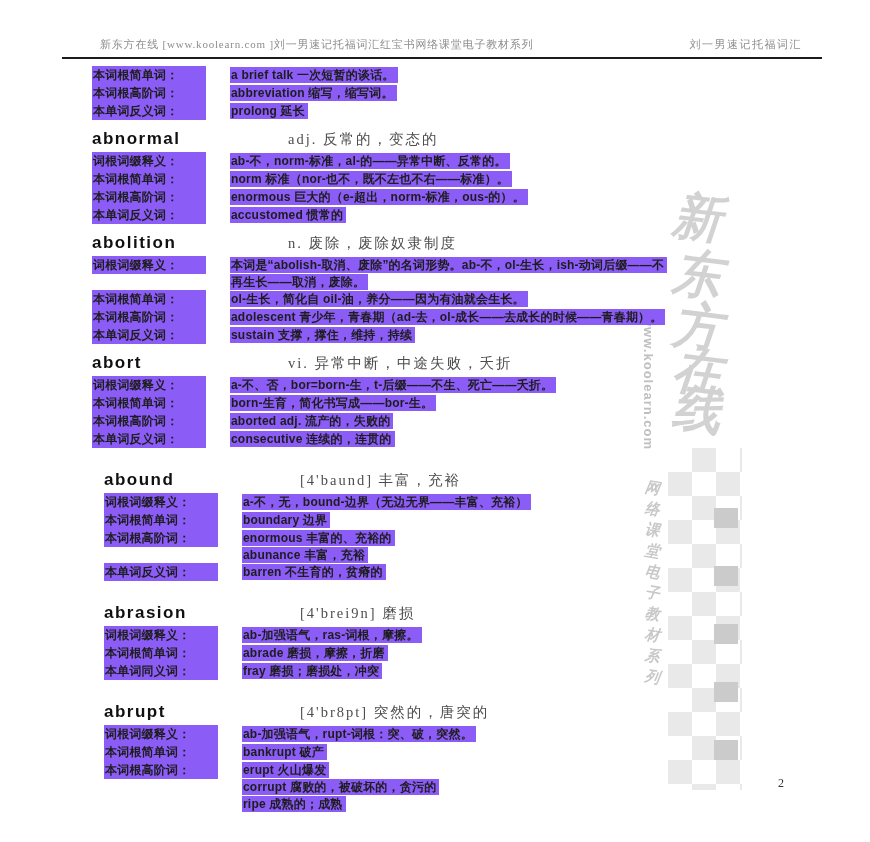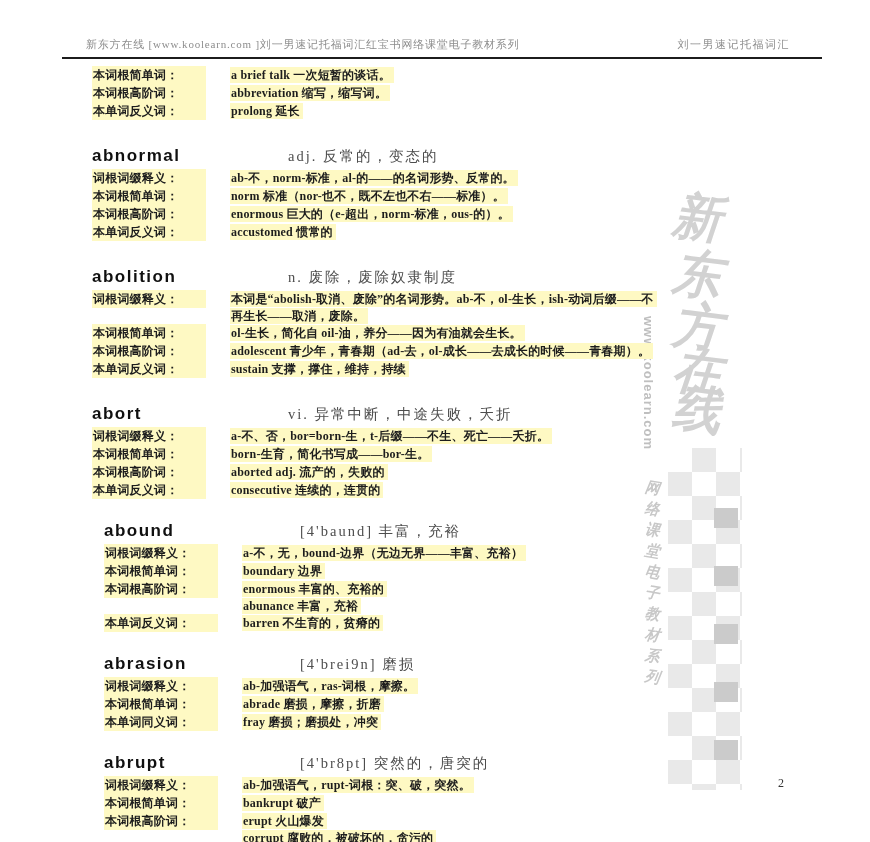--- a/index.html
+++ b/index.html
@@ -3,25 +3,25 @@
 <meta charset="utf-8">
 <style>
   html,body{margin:0;padding:0;}
   body{
     width:870px;height:842px;background:#ffffff;position:relative;overflow:hidden;
     font-family:"Liberation Sans",sans-serif;
   }
   .page{position:absolute;inset:0;}
   
   .hdr-left{
-    position:absolute;left:86px;top:37px;font:11px "Liberation Serif",serif;
+    position:absolute;left:100px;top:37px;font:11px "Liberation Serif",serif;
     color:#8d8d8d;letter-spacing:.8px;white-space:nowrap;z-index:2;
   }
   .hdr-right{
-    position:absolute;right:80px;top:37px;font:11px "Liberation Serif",serif;
+    position:absolute;right:68px;top:37px;font:11px "Liberation Serif",serif;
     color:#8d8d8d;letter-spacing:1.5px;z-index:2;
   }
   .hrule{position:absolute;left:62px;right:48px;top:57px;height:2px;background:#1c1c1c;z-index:2;}
   
   .wm{position:absolute;z-index:0;color:#cfcfcf;}
   .wm-char{
     position:absolute;font-family:"Liberation Serif",serif;font-size:50px;font-weight:bold;
     color:#d2d2d2;transform:skew(-12deg,0deg) rotate(7deg);line-height:1;
   }
   .wm-url{
@@ -33,37 +33,37 @@
     color:#c8c8c8;transform:skew(-14deg,0deg) rotate(9deg);line-height:1;
   }
   .checker{
     position:absolute;left:668px;top:448px;width:74px;height:342px;
     background-image:conic-gradient(#e6e6e6 0 90deg,transparent 90deg 180deg,#e6e6e6 180deg 270deg,transparent 270deg);
     background-size:48px 48px;opacity:.9;
   }
   .checker-dark{position:absolute;width:24px;height:20px;background:#cbcbcb;}
   
   .content{position:absolute;left:92px;top:66px;width:716px;z-index:1;}
-  .entry{margin-top:26px;}
+  .entry{margin-top:9px;}
   .entry:first-child{margin-top:0;}
   .entry.gap-lg{margin-top:22px;margin-left:12px;}
   .headline{height:20px;line-height:20px;margin-bottom:3px;white-space:nowrap;}
   .word{
     display:inline-block;width:196px;font-size:17px;font-weight:bold;color:#101010;
     letter-spacing:1.5px;vertical-align:bottom;
   }
   .meaning{
     font-family:"Liberation Serif",serif;font-size:14.5px;color:#4d4d4d;letter-spacing:2px;
   }
   .row{display:flex;align-items:flex-start;}
   .lbl-cell{flex:none;width:138px;line-height:16px;}
   .lbl-cell .hl{display:inline-block;width:110px;}
   .lines{flex:1;min-width:0;}
   .line{line-height:16px;white-space:nowrap;}
-  .hl{background:#fef9c3;font-family:Liberation Serif, serif;}
+  .hl{background:#8b5cf6;}
   .txt{
     font-size:12px;font-weight:bold;color:#1d1d1d;letter-spacing:.2px;
     padding:1px 3px 1px 1px;
   }
   
   .pagenum{
     position:absolute;left:778px;top:776px;font:12px "Liberation Serif",serif;color:#333;z-index:2;
   }
 </style>
 </head>
@@ -136,21 +136,21 @@
       </section>
       <section class="entry">
     <div class="headline">
       <span class="word">abnormal</span><span class="meaning">adj. 反常的，变态的</span>
     </div>
   <div class="row">
     <div class="lbl-cell">
       <span class="hl txt">词根词缀释义：</span>
     </div>
     <div class="lines">
-            <div class="line"><span class="hl txt">ab-不，norm-标准，al-的——的名词形势、反常的。</span></div>
+            <div class="line"><span class="hl txt">ab-不，norm-标准，al-的——异常中断、反常的。</span></div>
           </div>
   </div>
         <div class="row">
     <div class="lbl-cell">
       <span class="hl txt">本词根简单词：</span>
     </div>
     <div class="lines">
             <div class="line"><span class="hl txt">norm 标准（nor-也不，既不左也不右——标准）。</span></div>
           </div>
   </div>

